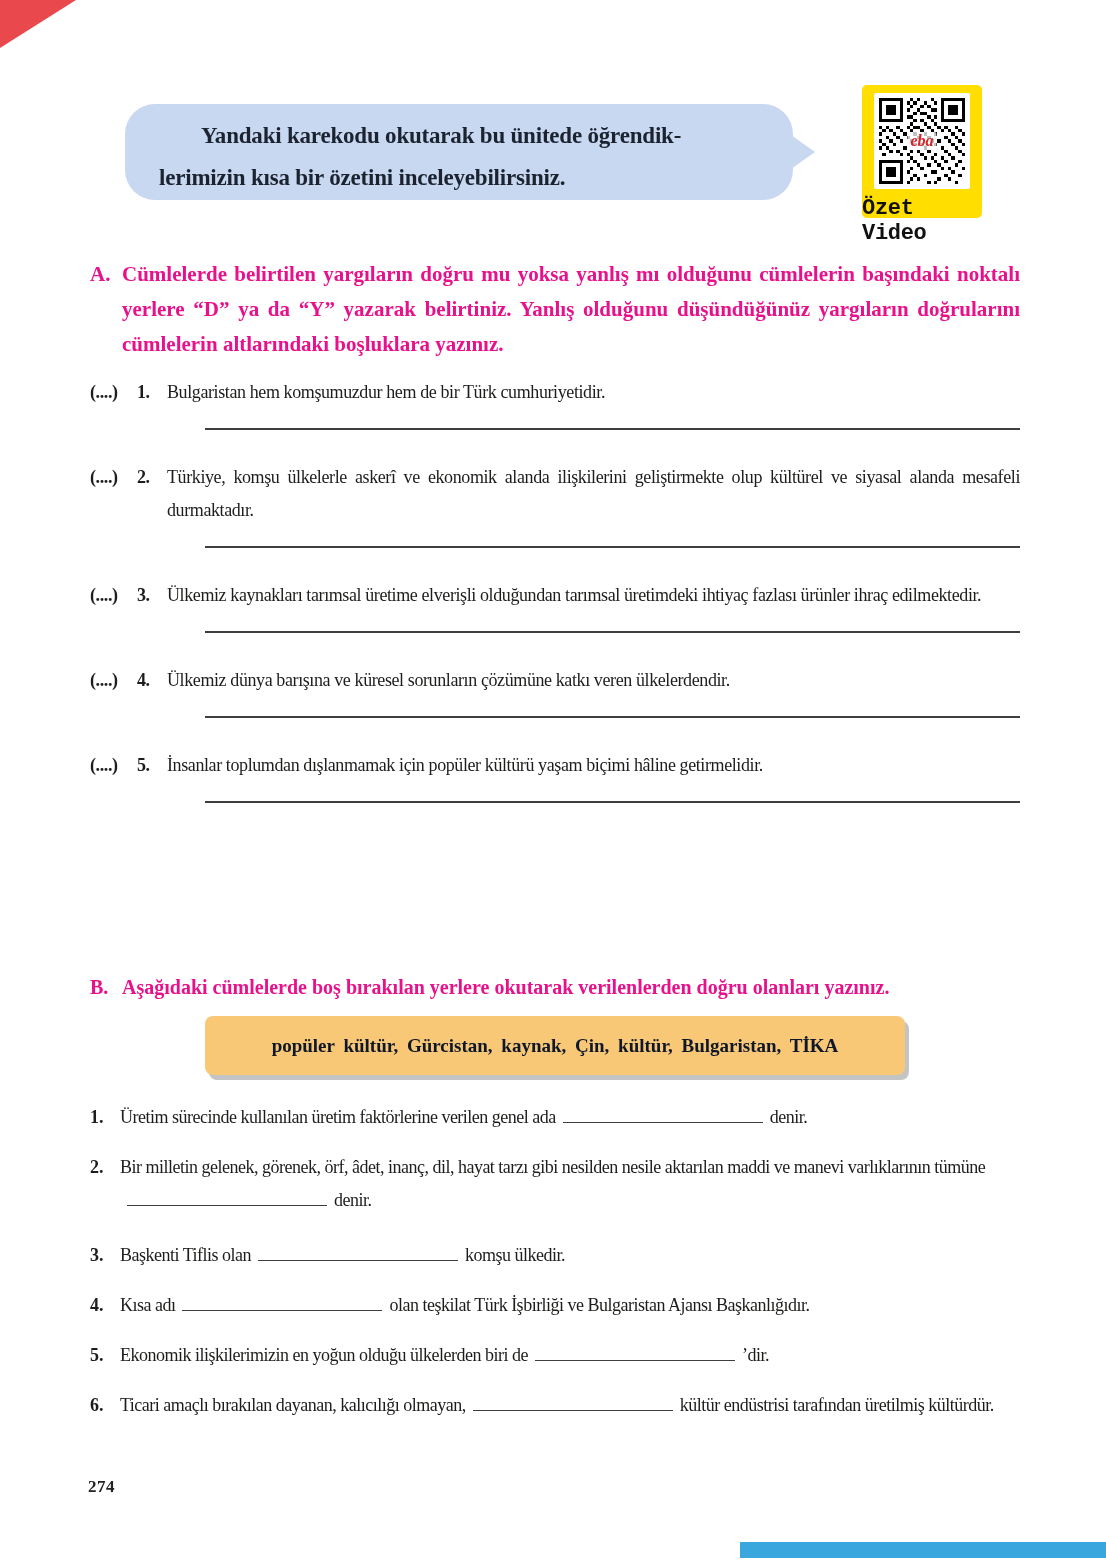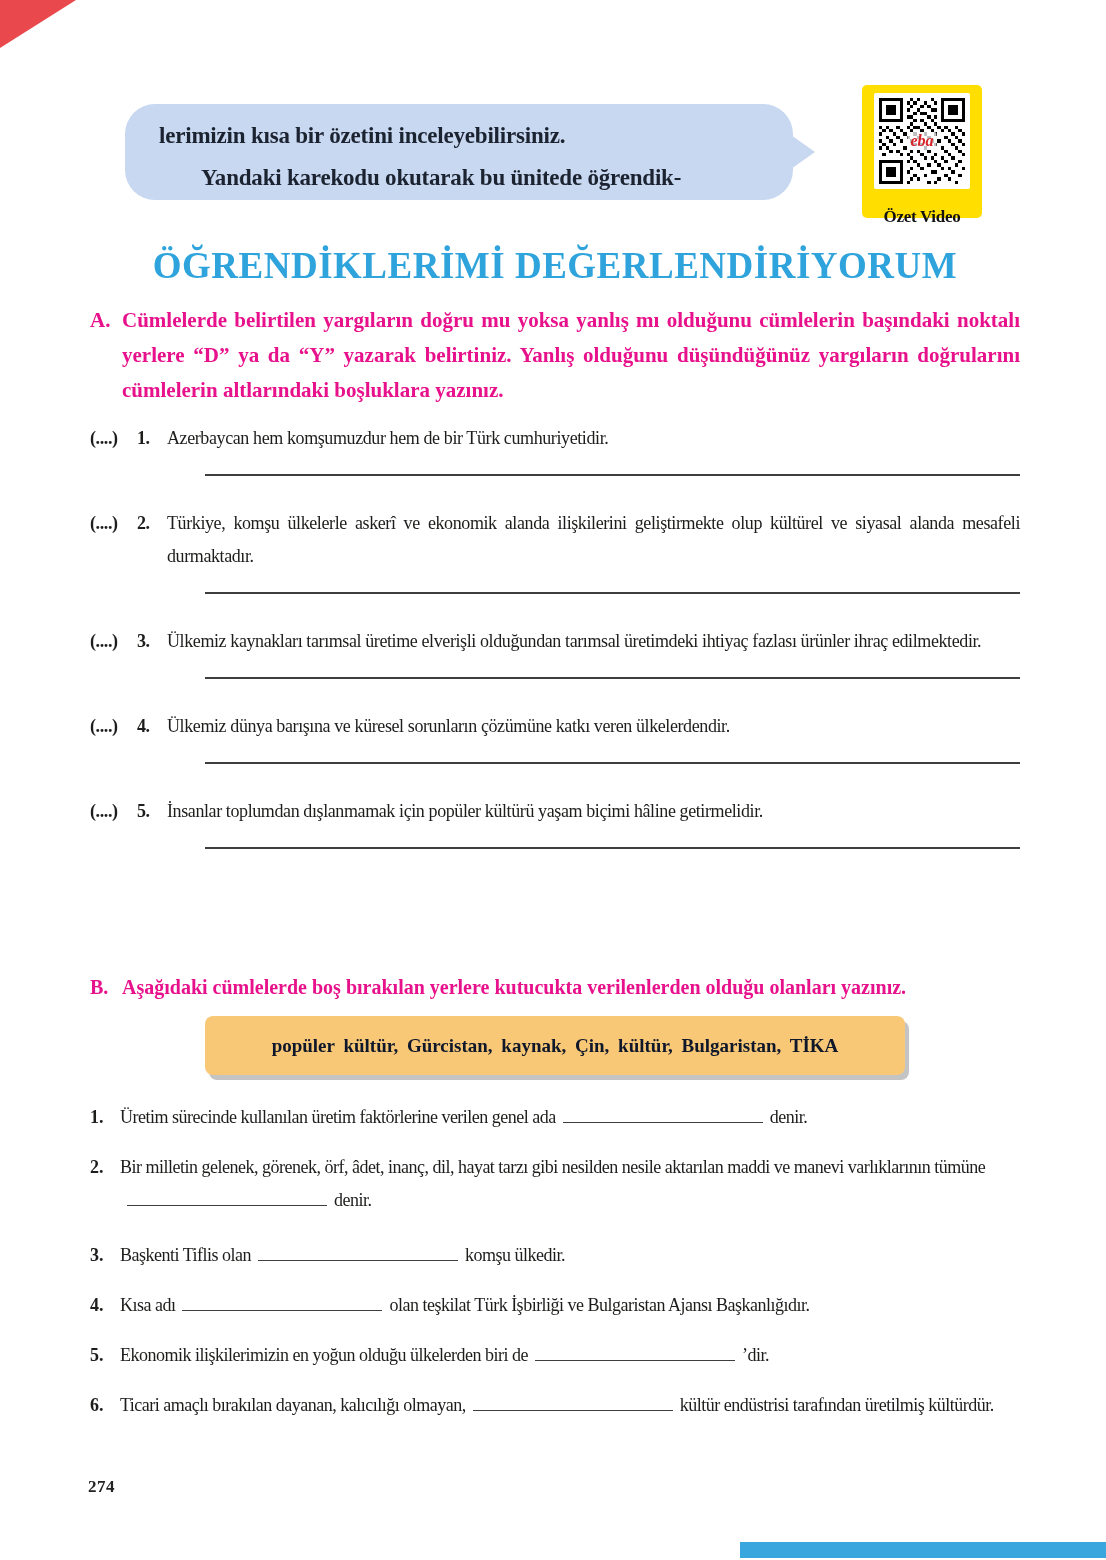--- a/index.html
+++ b/index.html
@@ -47,22 +47,22 @@
     border-radius:2px; position:relative; padding:5px;
   }
   .qr-white svg { width:86px; height:86px; display:block; }
   .eba-logo {
     position:absolute; top:50%; left:50%; transform:translate(-50%,-50%);
     font-style:italic; font-weight:bold; font-size:16px; color:#d8232a;
     background:rgba(255,255,255,0.75); padding:0 3px; border-radius:2px;
     font-family:"Liberation Serif", serif;
   }
   .qr-label {
-    font-family:Liberation Serif, serif; font-weight:bold;
-    font-size:17px; color:#111111; margin-top:18px; letter-spacing:-0.3px;
+    font-family:Liberation Mono, monospace; font-weight:bold;
+    font-size:22px; color:#111111; margin-top:7px; letter-spacing:-0.3px;
   }
 
   
   .content-a { position:absolute; left:90px; top:243px; width:930px; }
   .content-b { position:absolute; left:90px; top:963px; width:930px; }
 
   .page-title {
     text-align:center; font-weight:bold; font-size:37px; line-height:46px;
     color:#2ea3dc; letter-spacing:0.5px;
   }
@@ -115,22 +115,22 @@
     position:absolute; left:88px; top:1477px; font-size:17px;
     font-weight:bold; color:#222222; letter-spacing:0.5px;
   }
 </style>
 </head>
 <body>
 
 <div class="corner-accent"></div>
 
 <div class="bubble">
+  <span class="bubble-line first">Yandaki karekodu okutarak bu ünitede öğrendik-</span>
   <span class="bubble-line">lerimizin kısa bir özetini inceleyebilirsiniz.</span>
-  <span class="bubble-line first">Yandaki karekodu okutarak bu ünitede öğrendik-</span>
 </div>
 
 <div class="qr-panel">
   <div class="qr-white">
     <svg viewBox="0 0 25 25" shape-rendering="crispEdges">
       <rect x="0" y="0" width="7" height="7" fill="#000"></rect>
         <rect x="1" y="1" width="5" height="5" fill="#fff"></rect>
         <rect x="2" y="2" width="3" height="3" fill="#000"></rect>
       <rect x="18" y="0" width="7" height="7" fill="#000"></rect>
         <rect x="19" y="1" width="5" height="5" fill="#fff"></rect>
@@ -139,31 +139,30 @@
         <rect x="1" y="19" width="5" height="5" fill="#fff"></rect>
         <rect x="2" y="20" width="3" height="3" fill="#000"></rect>
       <path fill="#000" d="M9 0h1v1H9zM11 0h1v1h-1zM15 0h1v1h-1zM8 1h1v1H8zM10 1h1v1h-1zM13 1h1v1h-1zM16 1h1v1h-1zM9 2h1v1H9zM12 2h1v1h-1zM14 2h1v1h-1zM8 3h1v1H8zM11 3h1v1h-1zM15 3h1v1h-1zM16 3h1v1h-1zM10 4h1v1h-1zM12 4h1v1h-1zM13 4h1v1h-1zM8 5h1v1H8zM9 5h1v1H9zM14 5h1v1h-1zM16 5h1v1h-1zM10 6h1v1h-1zM12 6h1v1h-1zM15 6h1v1h-1zM9 7h1v1H9zM13 7h1v1h-1zM16 7h1v1h-1zM0 8h1v1H0zM2 8h1v1H2zM5 8h1v1H5zM8 8h1v1H8zM10 8h1v1h-1zM11 8h1v1h-1zM14 8h1v1h-1zM17 8h1v1h-1zM19 8h1v1h-1zM22 8h1v1h-1zM1 9h1v1H1zM3 9h1v1H3zM6 9h1v1H6zM9 9h1v1H9zM12 9h1v1h-1zM15 9h1v1h-1zM18 9h1v1h-1zM20 9h1v1h-1zM23 9h1v1h-1zM0 10h1v1H0zM4 10h1v1H4zM7 10h1v1H7zM10 10h1v1h-1zM13 10h1v1h-1zM16 10h1v1h-1zM21 10h1v1h-1zM24 10h1v1h-1zM2 11h1v1H2zM5 11h1v1H5zM8 11h1v1H8zM11 11h1v1h-1zM14 11h1v1h-1zM19 11h1v1h-1zM22 11h1v1h-1zM0 12h1v1H0zM3 12h1v1H3zM6 12h1v1H6zM9 12h1v1H9zM15 12h1v1h-1zM17 12h1v1h-1zM20 12h1v1h-1zM23 12h1v1h-1zM1 13h1v1H1zM4 13h1v1H4zM10 13h1v1h-1zM12 13h1v1h-1zM16 13h1v1h-1zM21 13h1v1h-1zM24 13h1v1h-1zM0 14h1v1H0zM2 14h1v1H2zM7 14h1v1H7zM13 14h1v1h-1zM18 14h1v1h-1zM22 14h1v1h-1zM3 15h1v1H3zM5 15h1v1H5zM9 15h1v1H9zM11 15h1v1h-1zM14 15h1v1h-1zM19 15h1v1h-1zM23 15h1v1h-1zM1 16h1v1H1zM6 16h1v1H6zM8 16h1v1H8zM12 16h1v1h-1zM16 16h1v1h-1zM20 16h1v1h-1zM24 16h1v1h-1zM9 17h1v1H9zM13 17h1v1h-1zM15 17h1v1h-1zM18 17h1v1h-1zM21 17h1v1h-1zM8 18h1v1H8zM10 18h1v1h-1zM16 18h1v1h-1zM19 18h1v1h-1zM23 18h1v1h-1zM11 19h1v1h-1zM14 19h1v1h-1zM17 19h1v1h-1zM22 19h1v1h-1zM9 20h1v1H9zM12 20h1v1h-1zM18 20h1v1h-1zM20 20h1v1h-1zM24 20h1v1h-1zM8 21h1v1H8zM15 21h1v1h-1zM16 21h1v1h-1zM21 21h1v1h-1zM10 22h1v1h-1zM13 22h1v1h-1zM19 22h1v1h-1zM23 22h1v1h-1zM9 23h1v1H9zM11 23h1v1h-1zM17 23h1v1h-1zM20 23h1v1h-1zM8 24h1v1H8zM14 24h1v1h-1zM16 24h1v1h-1zM22 24h1v1h-1z"></path>
     </svg>
     <span class="eba-logo">eba</span>
   </div>
   <div class="qr-label">Özet Video</div>
 </div>
 
 <div class="content-a">
-  <div class="page-title">ÖĞRENDİKLERİMİ DEĞERLENDİRİYORUM</div>
 
   <div class="sec-head sec-head-a">
     <span class="sec-label">A.</span>
     <span class="sec-text">Cümlelerde belirtilen yargıların doğru mu yoksa yanlış mı olduğunu cümlelerin başındaki noktalı yerlere “D” ya da “Y” yazarak belirtiniz. Yanlış olduğunu düşündüğünüz yargıların doğrularını cümlelerin altlarındaki boşluklara yazınız.</span>
   </div>
 
   <div class="tf-item first">
     <span class="tf-prefix">(....)</span>
     <span class="tf-num">1.</span>
-    <span class="tf-text">Azerbaycan hem komşumuzdur hem de bir Türk cumhuriyetidir.</span>
+    <span class="tf-text">Bulgaristan hem komşumuzdur hem de bir Türk cumhuriyetidir.</span>
   </div>
   <div class="answer-line"></div>
 
   <div class="tf-item">
     <span class="tf-prefix">(....)</span>
     <span class="tf-num">2.</span>
     <span class="tf-text">Türkiye, komşu ülkelerle askerî ve ekonomik alanda ilişkilerini geliştirmekte olup kültürel ve siyasal alanda mesafeli durmaktadır.</span>
   </div>
   <div class="answer-line"></div>
 
@@ -185,21 +184,21 @@
     <span class="tf-prefix">(....)</span>
     <span class="tf-num">5.</span>
     <span class="tf-text">İnsanlar toplumdan dışlanmamak için popüler kültürü yaşam biçimi hâline getirmelidir.</span>
   </div>
   <div class="answer-line"></div>
 </div>
 
 <div class="content-b">
   <div class="sec-head sec-head-b">
     <span class="sec-label">B.</span>
-    <span class="sec-text">Aşağıdaki cümlelerde boş bırakılan yerlere kutucukta verilenlerden olduğu olanları yazınız.</span>
+    <span class="sec-text">Aşağıdaki cümlelerde boş bırakılan yerlere okutarak verilenlerden doğru olanları yazınız.</span>
   </div>
 
   <div class="word-box">
     <span class="word-box-text">popüler kültür, Gürcistan, kaynak, Çin, kültür, Bulgaristan, TİKA</span>
   </div>
 
   <div class="fill-item first">
     <span class="fill-num">1.</span>
     <span class="fill-body"><span>Üretim sürecinde kullanılan üretim faktörlerine verilen genel ada</span><span class="fill-blank"></span><span>denir.</span></span>
   </div>

